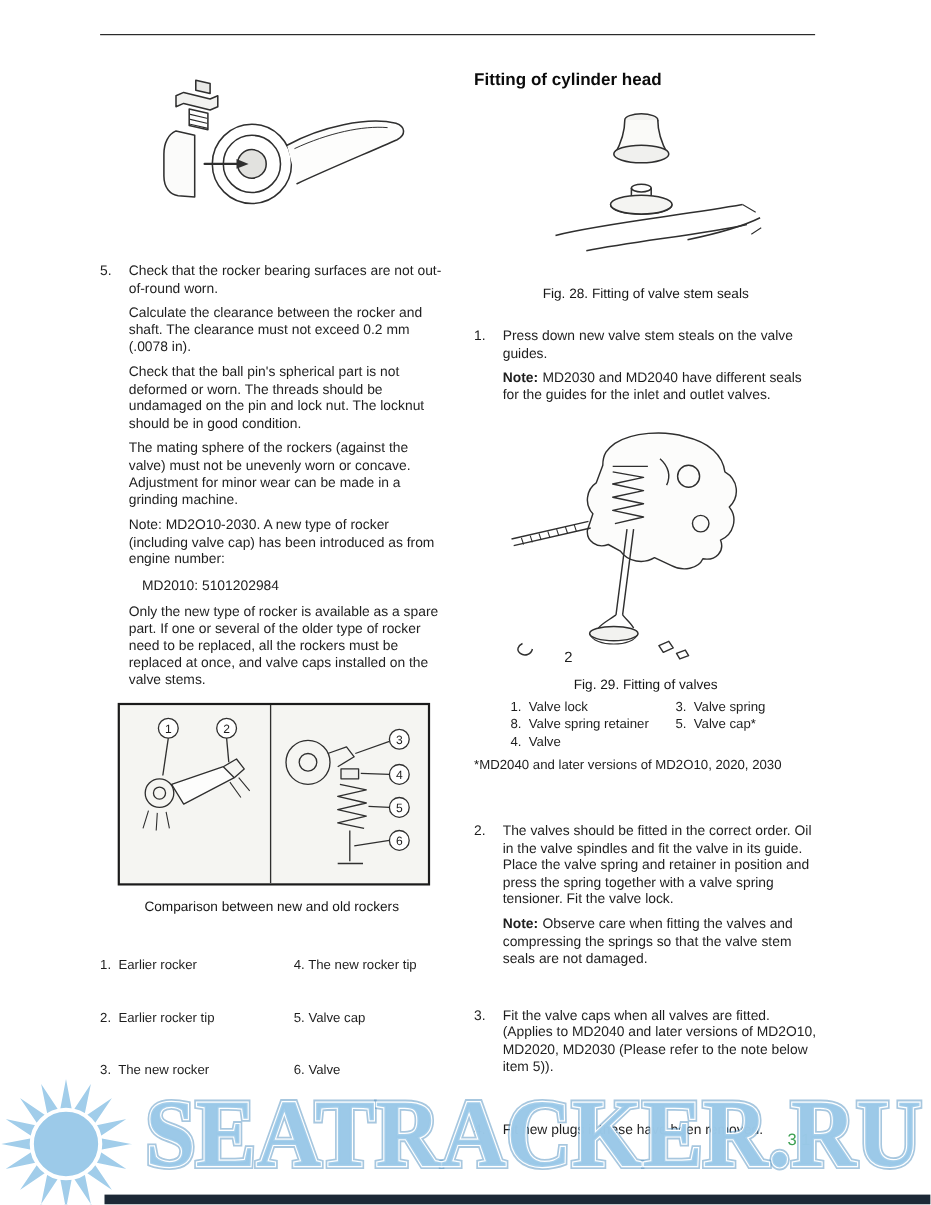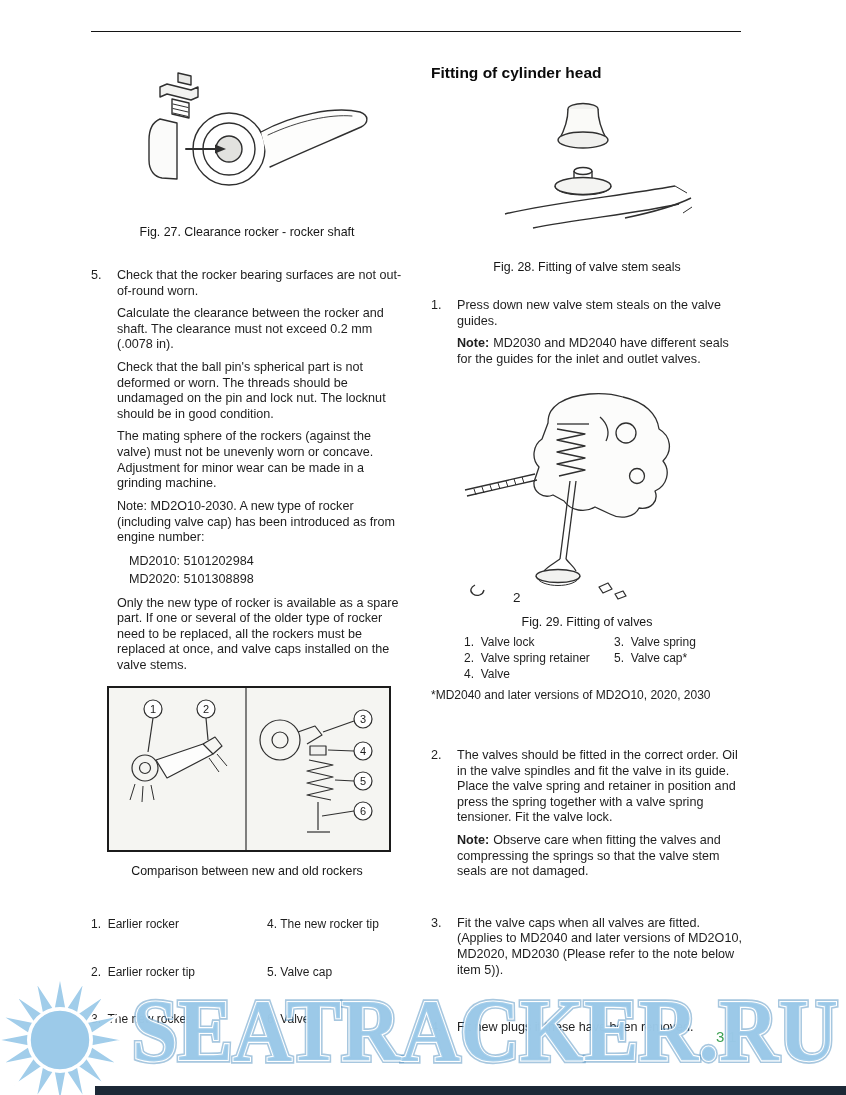--- a/index.html
+++ b/index.html
@@ -93,34 +93,32 @@
             <path d="M38 51 c-7 3 -11 11 -11 21 v20 c0 11 6 17 13 18 l15 1 v-56 z" fill="#fbfbfa"></path>
             <circle cx="107" cy="81" r="36" fill="#ffffff"></circle>
             <circle cx="107" cy="81" r="26"></circle>
             <circle cx="107" cy="81" r="13" fill="#e2e2df"></circle>
             <line x1="64" y1="81" x2="94" y2="81" stroke-width="2"></line>
             <path d="M104 81 l-11 -4.5 v9 z" fill="#2f2f2f" stroke="none"></path>
             <path d="M139 64 C170 47 212 38 238 44 C247 47 247 55 239 59 C212 71 178 85 148 99" fill="#fdfdfc"></path>
             <path d="M146 67 C176 53 208 46 230 48" stroke-width="0.9"></path>
           </g>
         </svg>
-        <figcaption class="fig-caption">Fig. 27. Clearance rocker - rocker shaft</figcaption>
       </figure>
 
       <div class="list-item step5">
         <div class="item-num">5.</div>
         <div class="item-body">
           <p>Check that the rocker bearing surfaces are not out-of-round worn.</p>
           <p>Calculate the clearance between the rocker and shaft. The clearance must not exceed 0.2 mm (.0078 in).</p>
           <p>Check that the ball pin's spherical part is not deformed or worn. The threads should be undamaged on the pin and lock nut. The locknut should be in good condition.</p>
           <p>The mating sphere of the rockers (against the valve) must not be unevenly worn or concave. Adjustment for minor wear can be made in a grinding machine.</p>
           <p>Note: MD2O10-2030. A new type of rocker (including valve cap) has been introduced as from engine number:</p>
           <div class="engine-numbers">
             <div>MD2010: 5101202984</div>
-            <div>MD2020: 5101308898</div>
           </div>
           <p>Only the new type of rocker is available as a spare part. If one or several of the older type of rocker need to be replaced, all the rockers must be replaced at once, and valve caps installed on the valve stems.</p>
         </div>
       </div>
 
       <figure class="fig comparison">
         <div class="comparison-frame">
           <svg width="275" height="162" viewBox="0 0 275 162">
             <g fill="none" stroke="#2f2f2f" stroke-width="1.2" stroke-linejoin="round">
               <line x1="137" y1="0" x2="137" y2="162"></line>
@@ -228,21 +226,21 @@
           </g>
           <text x="64" y="213" font-size="13.5" fill="#1c1c1c" font-family="Liberation Sans, sans-serif">2</text>
         </svg>
         <figcaption class="fig-caption">Fig. 29. Fitting of valves</figcaption>
         <div class="legend fig29-legend">
           <div class="legend-row">
             <div class="lcell">1.  Valve lock</div>
             <div class="rcell">3.  Valve spring</div>
           </div>
           <div class="legend-row">
-            <div class="lcell">2.  Valve spring retainer</div>
+            <div class="lcell">8.  Valve spring retainer</div>
             <div class="rcell">5.  Valve cap*</div>
           </div>
           <div class="legend-row">
             <div class="lcell">4.  Valve</div>
             <div class="rcell"></div>
           </div>
         </div>
         <div class="fig29-footnote">*MD2040 and later versions of MD2O10, 2020, 2030</div>
       </figure>
 

